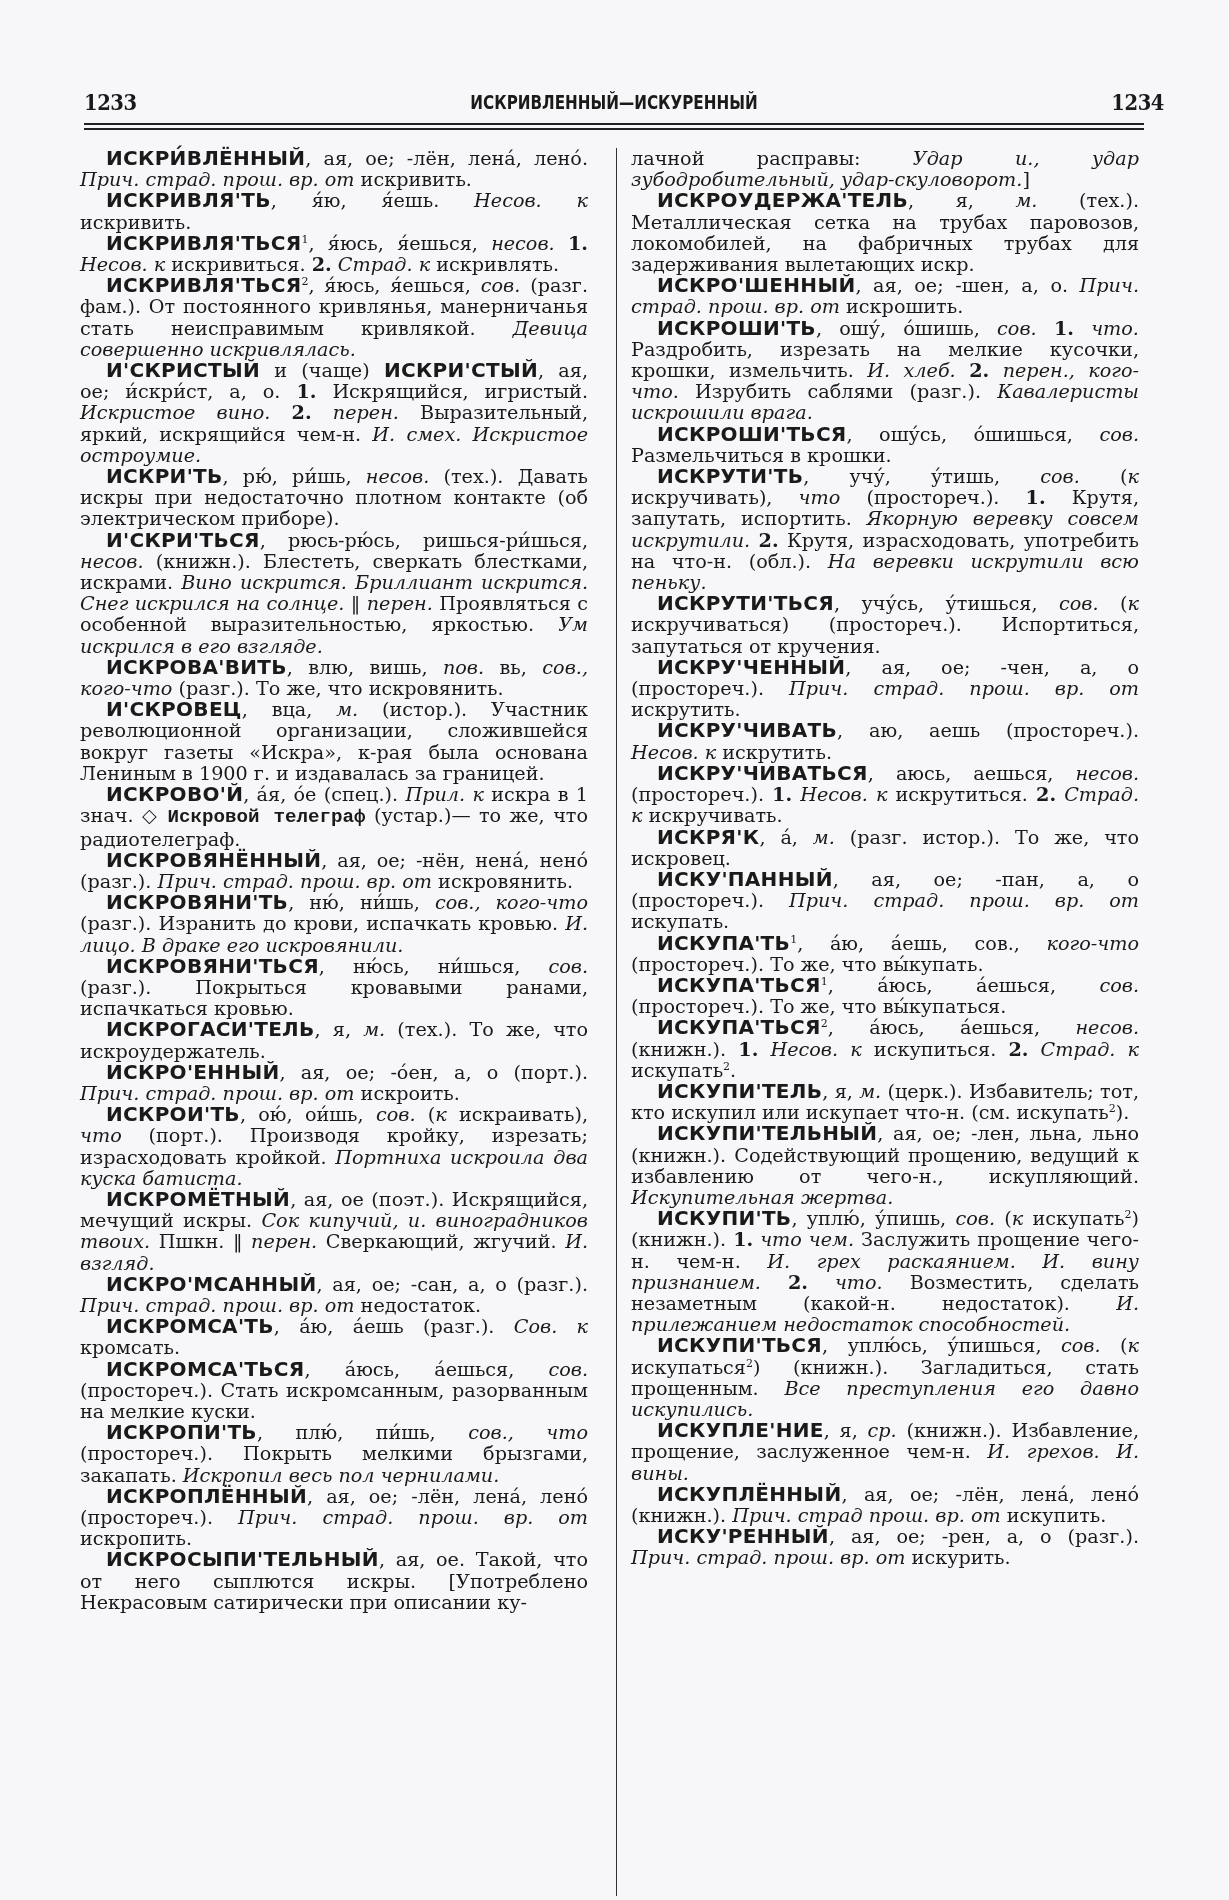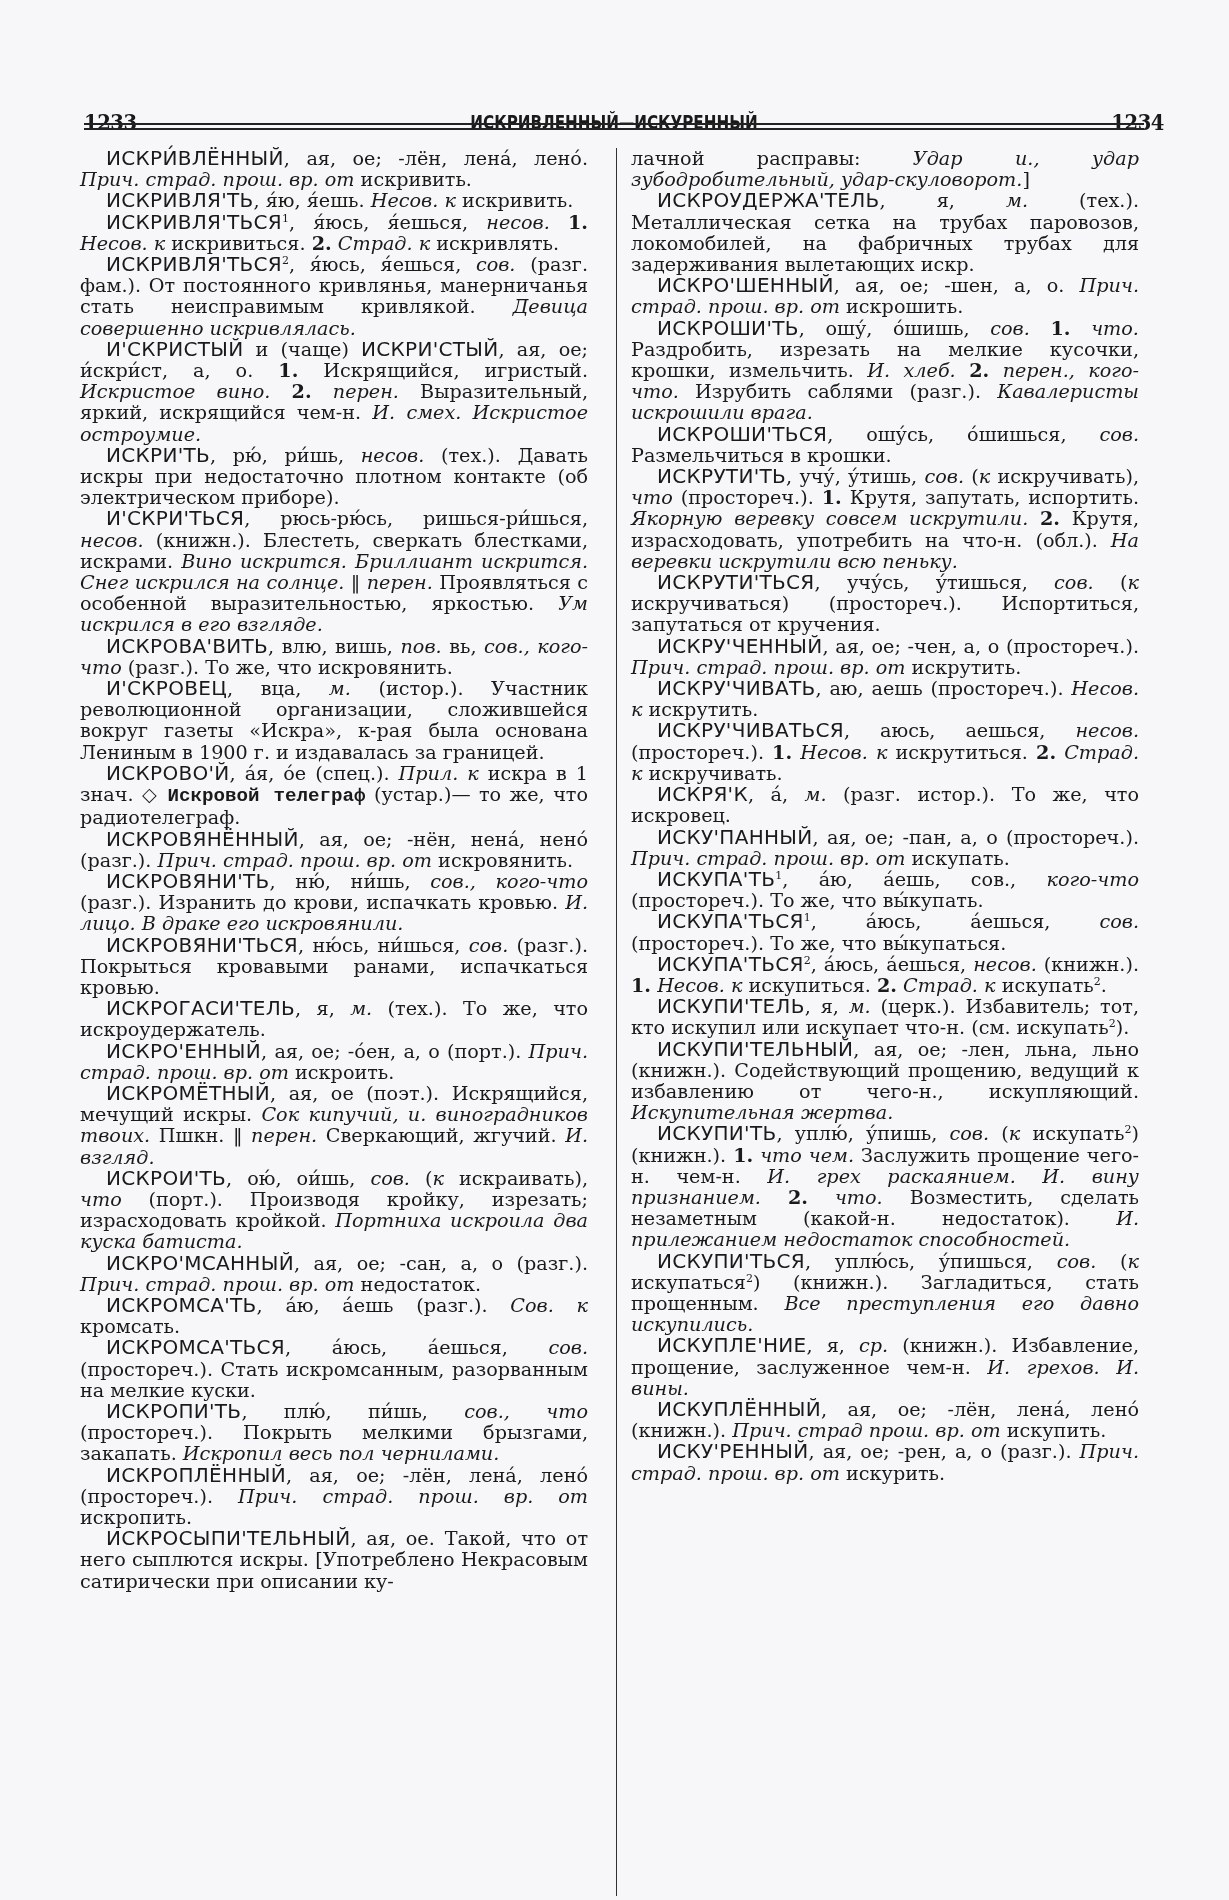--- a/index.html
+++ b/index.html
@@ -5,21 +5,21 @@
   html, body { margin: 0; padding: 0; }
   body {
     width: 1229px; height: 1900px;
     background: #f7f6f8;
     color: #1a1a1a;
     font-family: "DejaVu Serif", "Liberation Serif", serif;
     position: relative;
     overflow: hidden;
   }
   .page-header {
-    position: absolute; top: 108px; left: 84px; width: 1060px; height: 30px;
+    position: absolute; top: 88px; left: 84px; width: 1060px; height: 30px;
   }
   .page-num {
     position: absolute; top: 0; font-weight: bold; font-size: 23px;
     font-family: "DejaVu Serif", serif; letter-spacing: -0.5px;
     transform: scaleX(0.85); transform-origin: left top;
   }
   .page-num.left { left: 0; }
   .page-num.right { right: -20px; transform-origin: right top; }
   .running-head {
     position: absolute; top: 3px; left: 0; right: 0; text-align: center;
@@ -39,21 +39,21 @@
   }
   .column.left { left: 80px; }
   .column.right { left: 631px; }
   .col-divider {
     position: absolute; left: 616px; top: 148px; width: 0; height: 1748px;
     border-left: 1.5px solid #333;
   }
   .entry { margin: 0; text-indent: 26px; }
   .entry.cont { text-indent: 0; }
   .hw {
-    font-weight: normal; font-family: "DejaVu Sans", sans-serif;
+    font-weight: bold; font-family: "DejaVu Sans", sans-serif;
     font-size: 20px; letter-spacing: 0.3px;
   }
   .hw-small { font-weight: bold; font-family: Liberation Mono, monospace; }
   .it { font-style: italic; }
   .b { font-weight: bold; }
   sup { font-size: 11px; line-height: 0; }
 </style>
 </head>
 <body>
 
@@ -73,22 +73,22 @@
     <p class="entry"><span class="hw">ИСКРИ'ТЬ</span><span>, рю́, ри́шь, </span><span class="it">несов.</span><span> (тех.). Давать искры при недостаточно плотном контакте (об электрическом приборе).</span></p>
     <p class="entry"><span class="hw">И'СКРИ'ТЬСЯ</span><span>, рюсь-рю́сь, ришься-ри́шься, </span><span class="it">несов.</span><span> (книжн.). Блестеть, сверкать блестками, искрами. </span><span class="it">Вино искрится. Бриллиант искрится. Снег искрился на солнце.</span><span> ‖ </span><span class="it">перен.</span><span> Проявляться с особенной выразительностью, яркостью. </span><span class="it">Ум искрился в его взгляде.</span></p>
     <p class="entry"><span class="hw">ИСКРОВА'ВИТЬ</span><span>, влю, вишь, </span><span class="it">пов.</span><span> вь, </span><span class="it">сов., кого-что</span><span> (разг.). То же, что искровянить.</span></p>
     <p class="entry"><span class="hw">И'СКРОВЕЦ</span><span>, вца, </span><span class="it">м.</span><span> (истор.). Участник революционной организации, сложившейся вокруг газеты «Искра», к-рая была основана Лениным в 1900 г. и издавалась за границей.</span></p>
     <p class="entry"><span class="hw">ИСКРОВО'Й</span><span>, а́я, о́е (спец.). </span><span class="it">Прил. к</span><span> искра в 1 знач. ◇ </span><span class="hw-small">Искровой телеграф</span><span> (устар.)— то же, что радиотелеграф.</span></p>
     <p class="entry"><span class="hw">ИСКРОВЯНЁННЫЙ</span><span>, ая, ое; -нён, нена́, нено́ (разг.). </span><span class="it">Прич. страд. прош. вр. от</span><span> искровянить.</span></p>
     <p class="entry"><span class="hw">ИСКРОВЯНИ'ТЬ</span><span>, ню́, ни́шь, </span><span class="it">сов., кого-что</span><span> (разг.). Изранить до крови, испачкать кровью. </span><span class="it">И. лицо. В драке его искровянили.</span></p>
     <p class="entry"><span class="hw">ИСКРОВЯНИ'ТЬСЯ</span><span>, ню́сь, ни́шься, </span><span class="it">сов.</span><span> (разг.). Покрыться кровавыми ранами, испачкаться кровью.</span></p>
     <p class="entry"><span class="hw">ИСКРОГАСИ'ТЕЛЬ</span><span>, я, </span><span class="it">м.</span><span> (тех.). То же, что искроудержатель.</span></p>
     <p class="entry"><span class="hw">ИСКРО'ЕННЫЙ</span><span>, ая, ое; -о́ен, а, о (порт.). </span><span class="it">Прич. страд. прош. вр. от</span><span> искроить.</span></p>
+    <p class="entry"><span class="hw">ИСКРОИ'ТЬ</span><span>, ою́, ои́шь, </span><span class="it">сов.</span><span> (</span><span class="it">к</span><span> искраивать), </span><span class="it">что</span><span> (порт.). Производя кройку, изрезать; израсходовать кройкой. </span><span class="it">Портниха искроила два куска батиста.</span></p>
     <p class="entry"><span class="hw">ИСКРОМЁТНЫЙ</span><span>, ая, ое (поэт.). Искрящийся, мечущий искры. </span><span class="it">Сок кипучий, и. виноградников твоих.</span><span> Пшкн. ‖ </span><span class="it">перен.</span><span> Сверкающий, жгучий. </span><span class="it">И. взгляд.</span></p>
-    <p class="entry"><span class="hw">ИСКРОИ'ТЬ</span><span>, ою́, ои́шь, </span><span class="it">сов.</span><span> (</span><span class="it">к</span><span> искраивать), </span><span class="it">что</span><span> (порт.). Производя кройку, изрезать; израсходовать кройкой. </span><span class="it">Портниха искроила два куска батиста.</span></p>
     <p class="entry"><span class="hw">ИСКРО'МСАННЫЙ</span><span>, ая, ое; -сан, а, о (разг.). </span><span class="it">Прич. страд. прош. вр. от</span><span> недостаток.</span></p>
     <p class="entry"><span class="hw">ИСКРОМСА'ТЬ</span><span>, а́ю, а́ешь (разг.). </span><span class="it">Сов. к</span><span> кромсать.</span></p>
     <p class="entry"><span class="hw">ИСКРОМСА'ТЬСЯ</span><span>, а́юсь, а́ешься, </span><span class="it">сов.</span><span> (простореч.). Стать искромсанным, разорванным на мелкие куски.</span></p>
     <p class="entry"><span class="hw">ИСКРОПИ'ТЬ</span><span>, плю́, пи́шь, </span><span class="it">сов., что</span><span> (простореч.). Покрыть мелкими брызгами, закапать. </span><span class="it">Искропил весь пол чернилами.</span></p>
     <p class="entry"><span class="hw">ИСКРОПЛЁННЫЙ</span><span>, ая, ое; -лён, лена́, лено́ (простореч.). </span><span class="it">Прич. страд. прош. вр. от</span><span> искропить.</span></p>
     <p class="entry"><span class="hw">ИСКРОСЫПИ'ТЕЛЬНЫЙ</span><span>, ая, ое. Такой, что от него сыплются искры. [Употреблено Некрасовым сатирически при описании ку-</span></p>
   </div>
 <div class="col-divider"></div>
 <div class="column right" id="col-1">
     <p class="entry cont"><span>лачной расправы: </span><span class="it">Удар и., удар зубодробительный, удар-скуловорот.</span><span>]</span></p>

